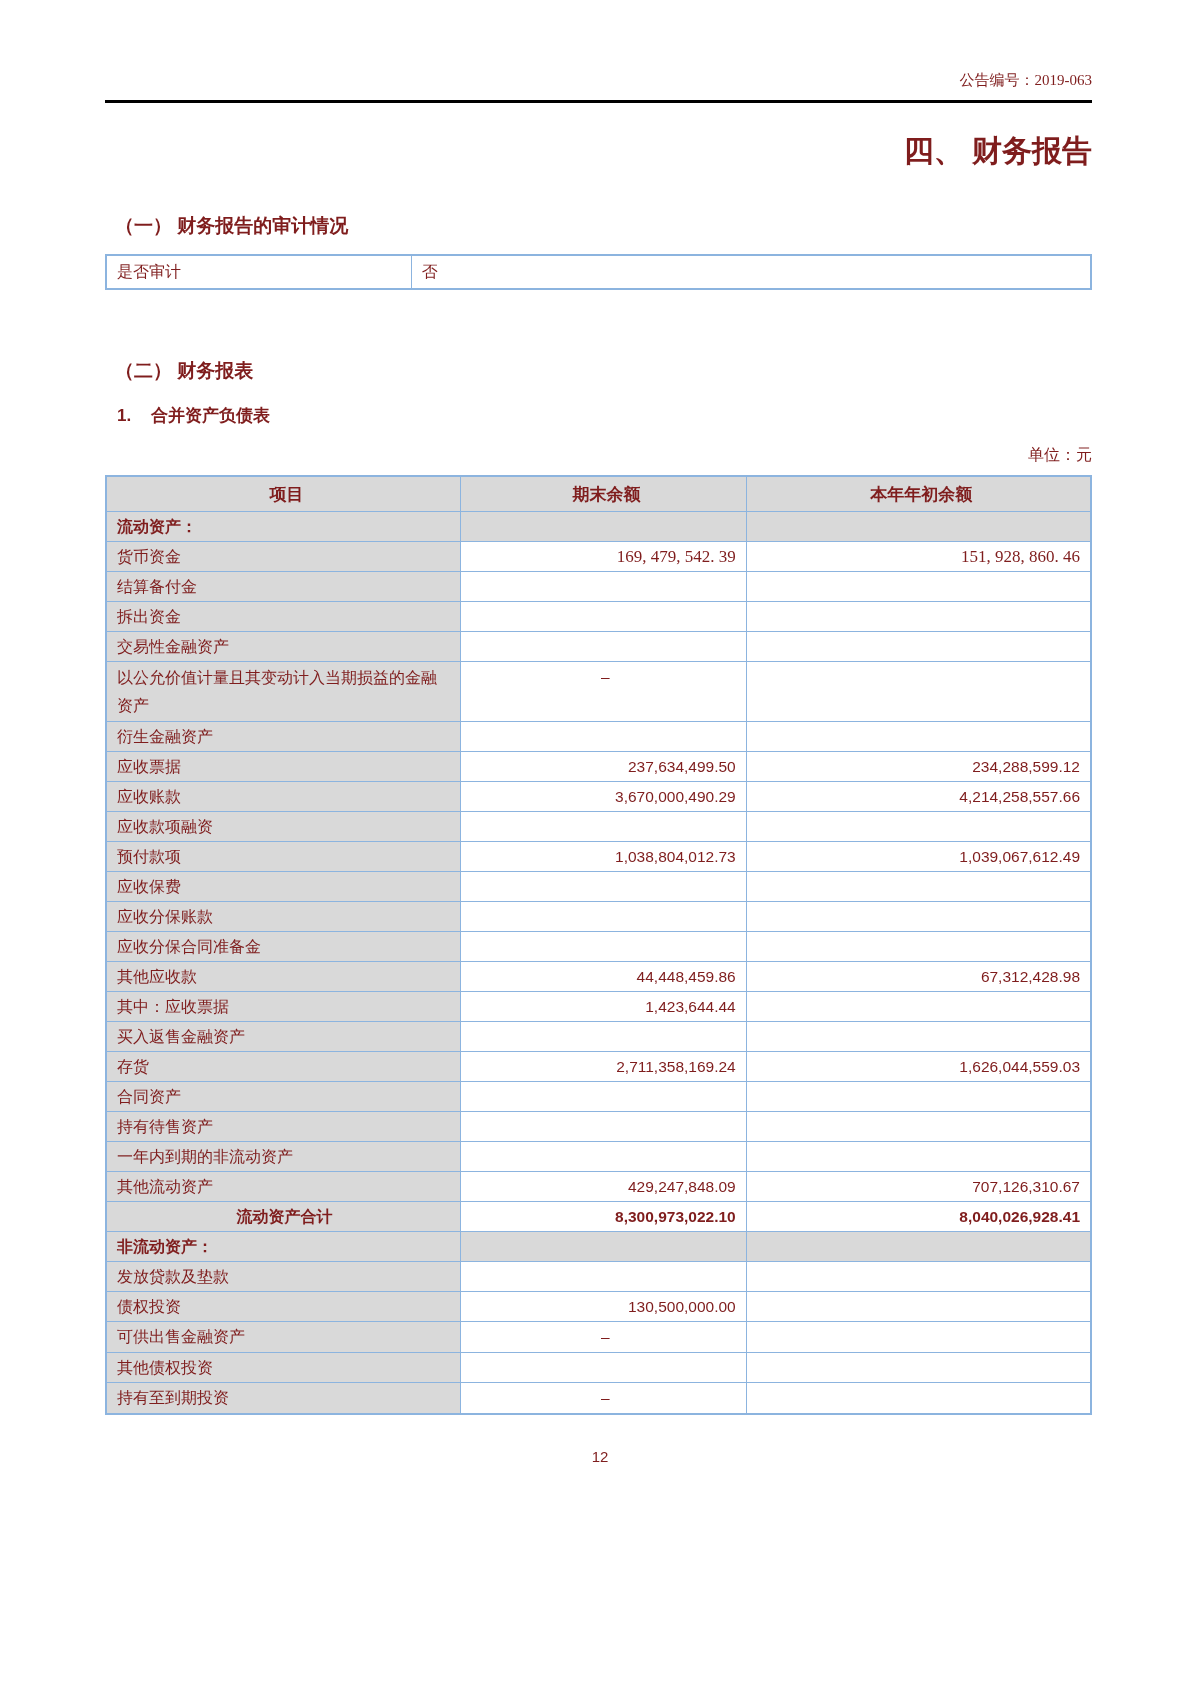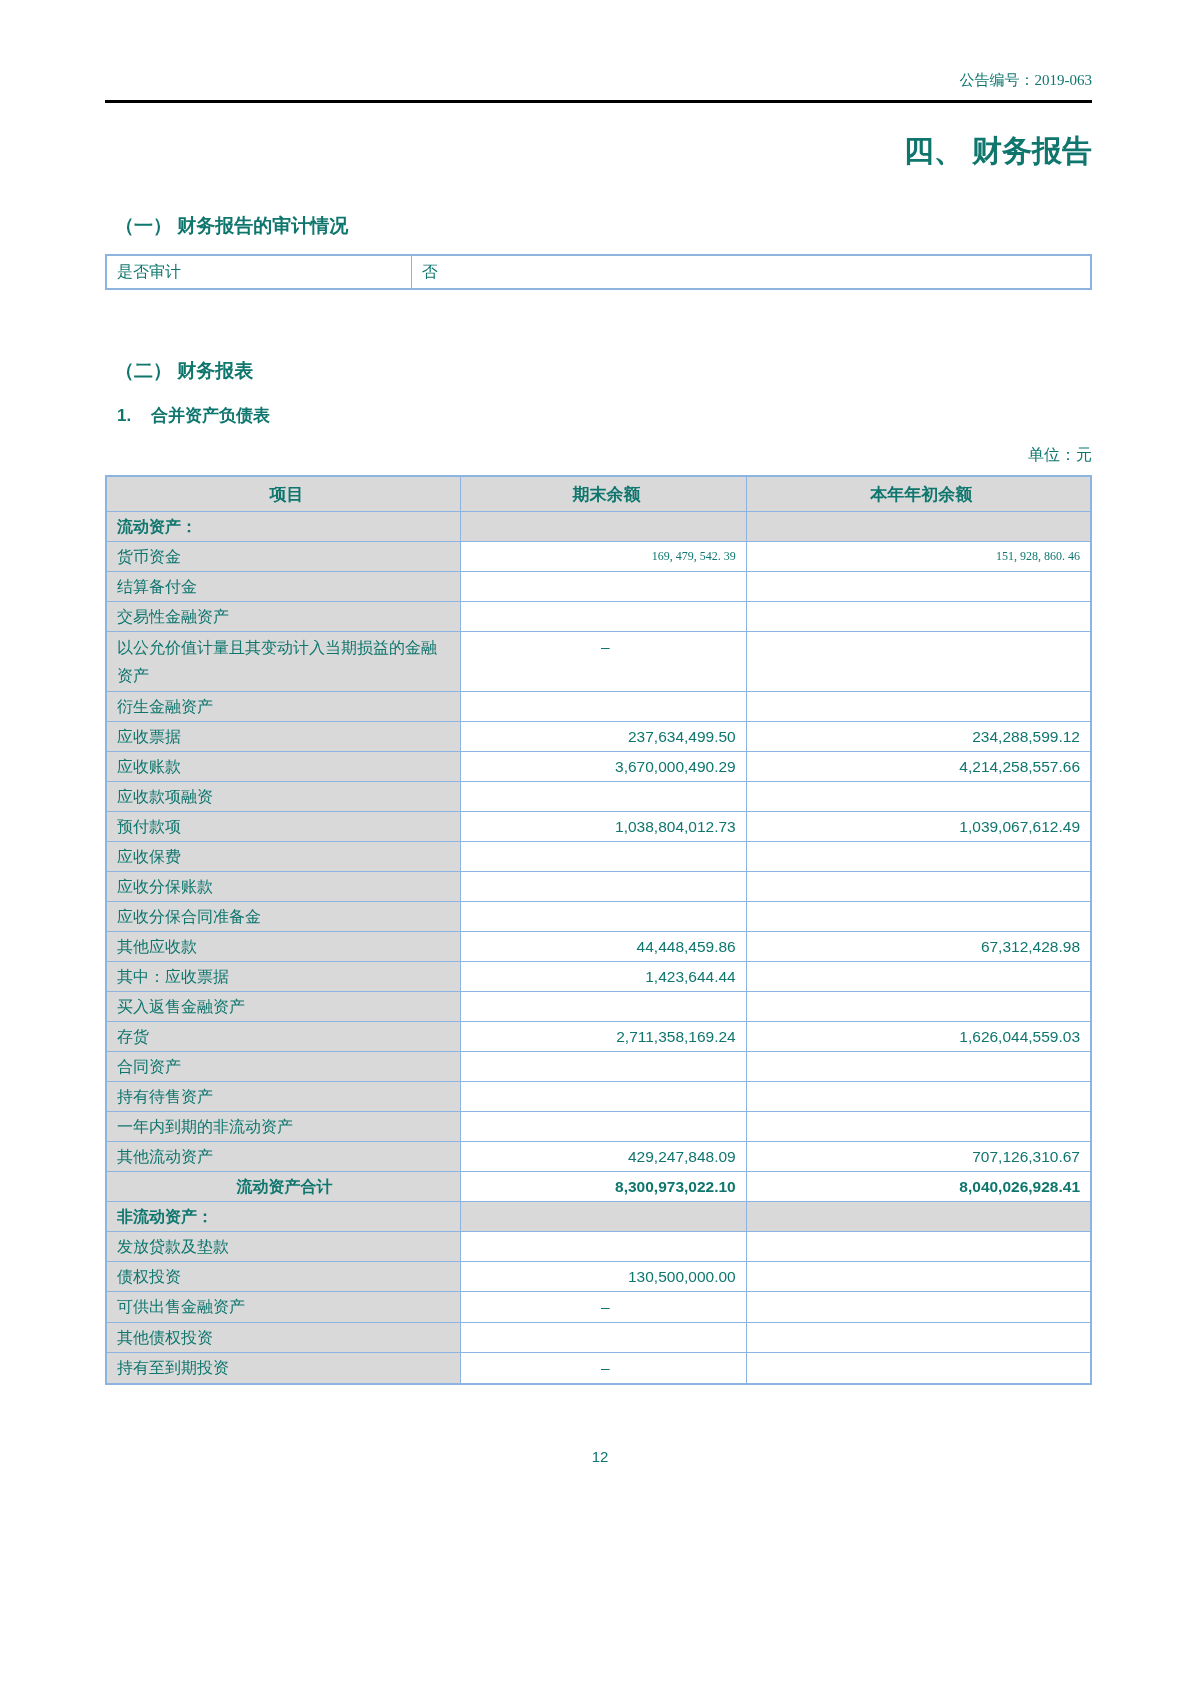--- a/index.html
+++ b/index.html
@@ -4,21 +4,21 @@
 <style>
   html,body { margin:0; padding:0; background:#e8e8e8; }
   .page {
     position:relative;
     width:1200px; height:1696px;
     margin:0 auto;
     background:#ffffff;
     box-sizing:border-box;
     padding:70px 108px 0 105px;
     font-family:"Liberation Serif","DejaVu Serif",serif;
-    color:#0f766e;
+    color:#7f1d1d;
     overflow:hidden;
   }
   .announce {
     text-align:right;
     font-size:15px;
     line-height:20px;
     font-family:"Liberation Serif","DejaVu Serif",serif;
   }
   .top-rule { height:3px; background:#000; margin-top:10px; }
   .doc-title {
@@ -87,21 +87,21 @@
   td.label-cell.indent { padding-left:52px; }
   td.num-cell {
     text-align:right;
     padding:0 10px 0 4px;
     font-family:"Liberation Sans","DejaVu Sans",sans-serif;
     font-size:15.5px;
     background:#fff;
   }
   td.num-cell.serif {
     font-family:"Liberation Serif","DejaVu Serif",serif;
-    font-size:12px;
+    font-size:17px;
     padding-left:48px;
   }
   td.num-cell.dash {
     text-align:center;
     padding-right:0;
     vertical-align:top;
     line-height:30px;
   }
   tr.r-section td { background:#d9d9d9; }
   tr.r-section td.label-cell { font-weight:bold; }
@@ -172,20 +172,25 @@
           <td class="label-cell">货币资金</td>
           <td class="num-cell serif">169, 479, 542. 39</td>
           <td class="num-cell serif">151, 928, 860. 46</td>
         </tr>
         <tr class="r-normal r-item">
           <td class="label-cell">结算备付金</td>
           <td class="num-cell"></td>
           <td class="num-cell"></td>
         </tr>
         <tr class="r-normal r-item">
+          <td class="label-cell">拆出资金</td>
+          <td class="num-cell"></td>
+          <td class="num-cell"></td>
+        </tr>
+        <tr class="r-normal r-item">
           <td class="label-cell">交易性金融资产</td>
           <td class="num-cell"></td>
           <td class="num-cell"></td>
         </tr>
         <tr class="r-tall r-item">
           <td class="label-cell">以公允价值计量且其变动计入当期损益的金融资产</td>
           <td class="num-cell dash">–</td>
           <td class="num-cell"></td>
         </tr>
         <tr class="r-normal r-item">

